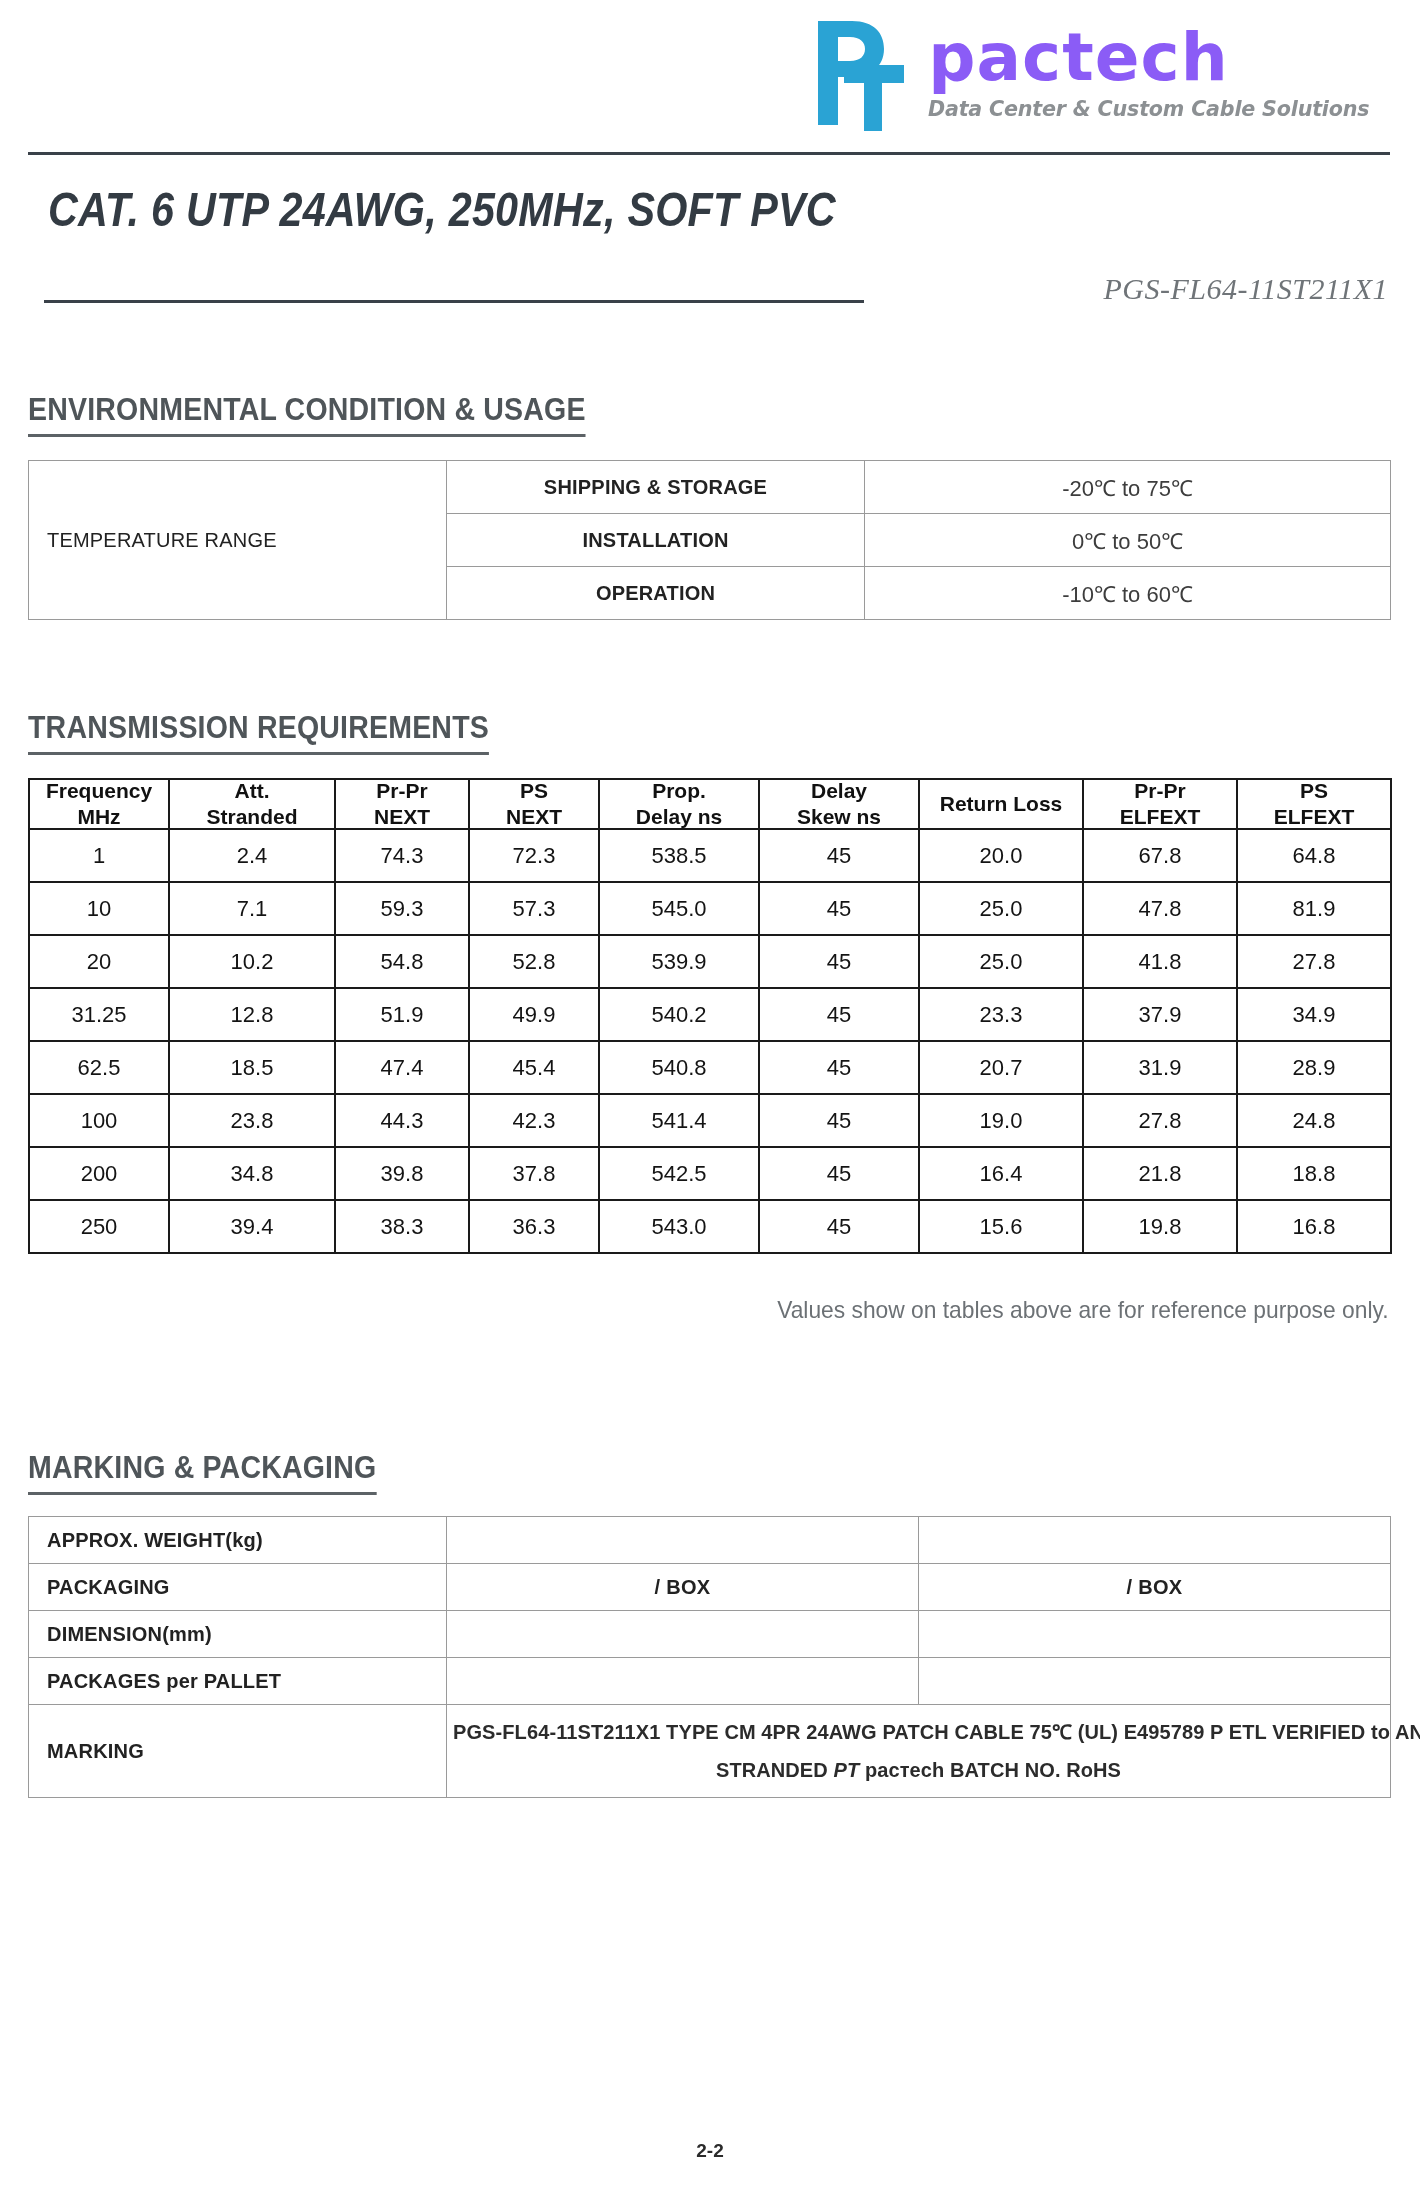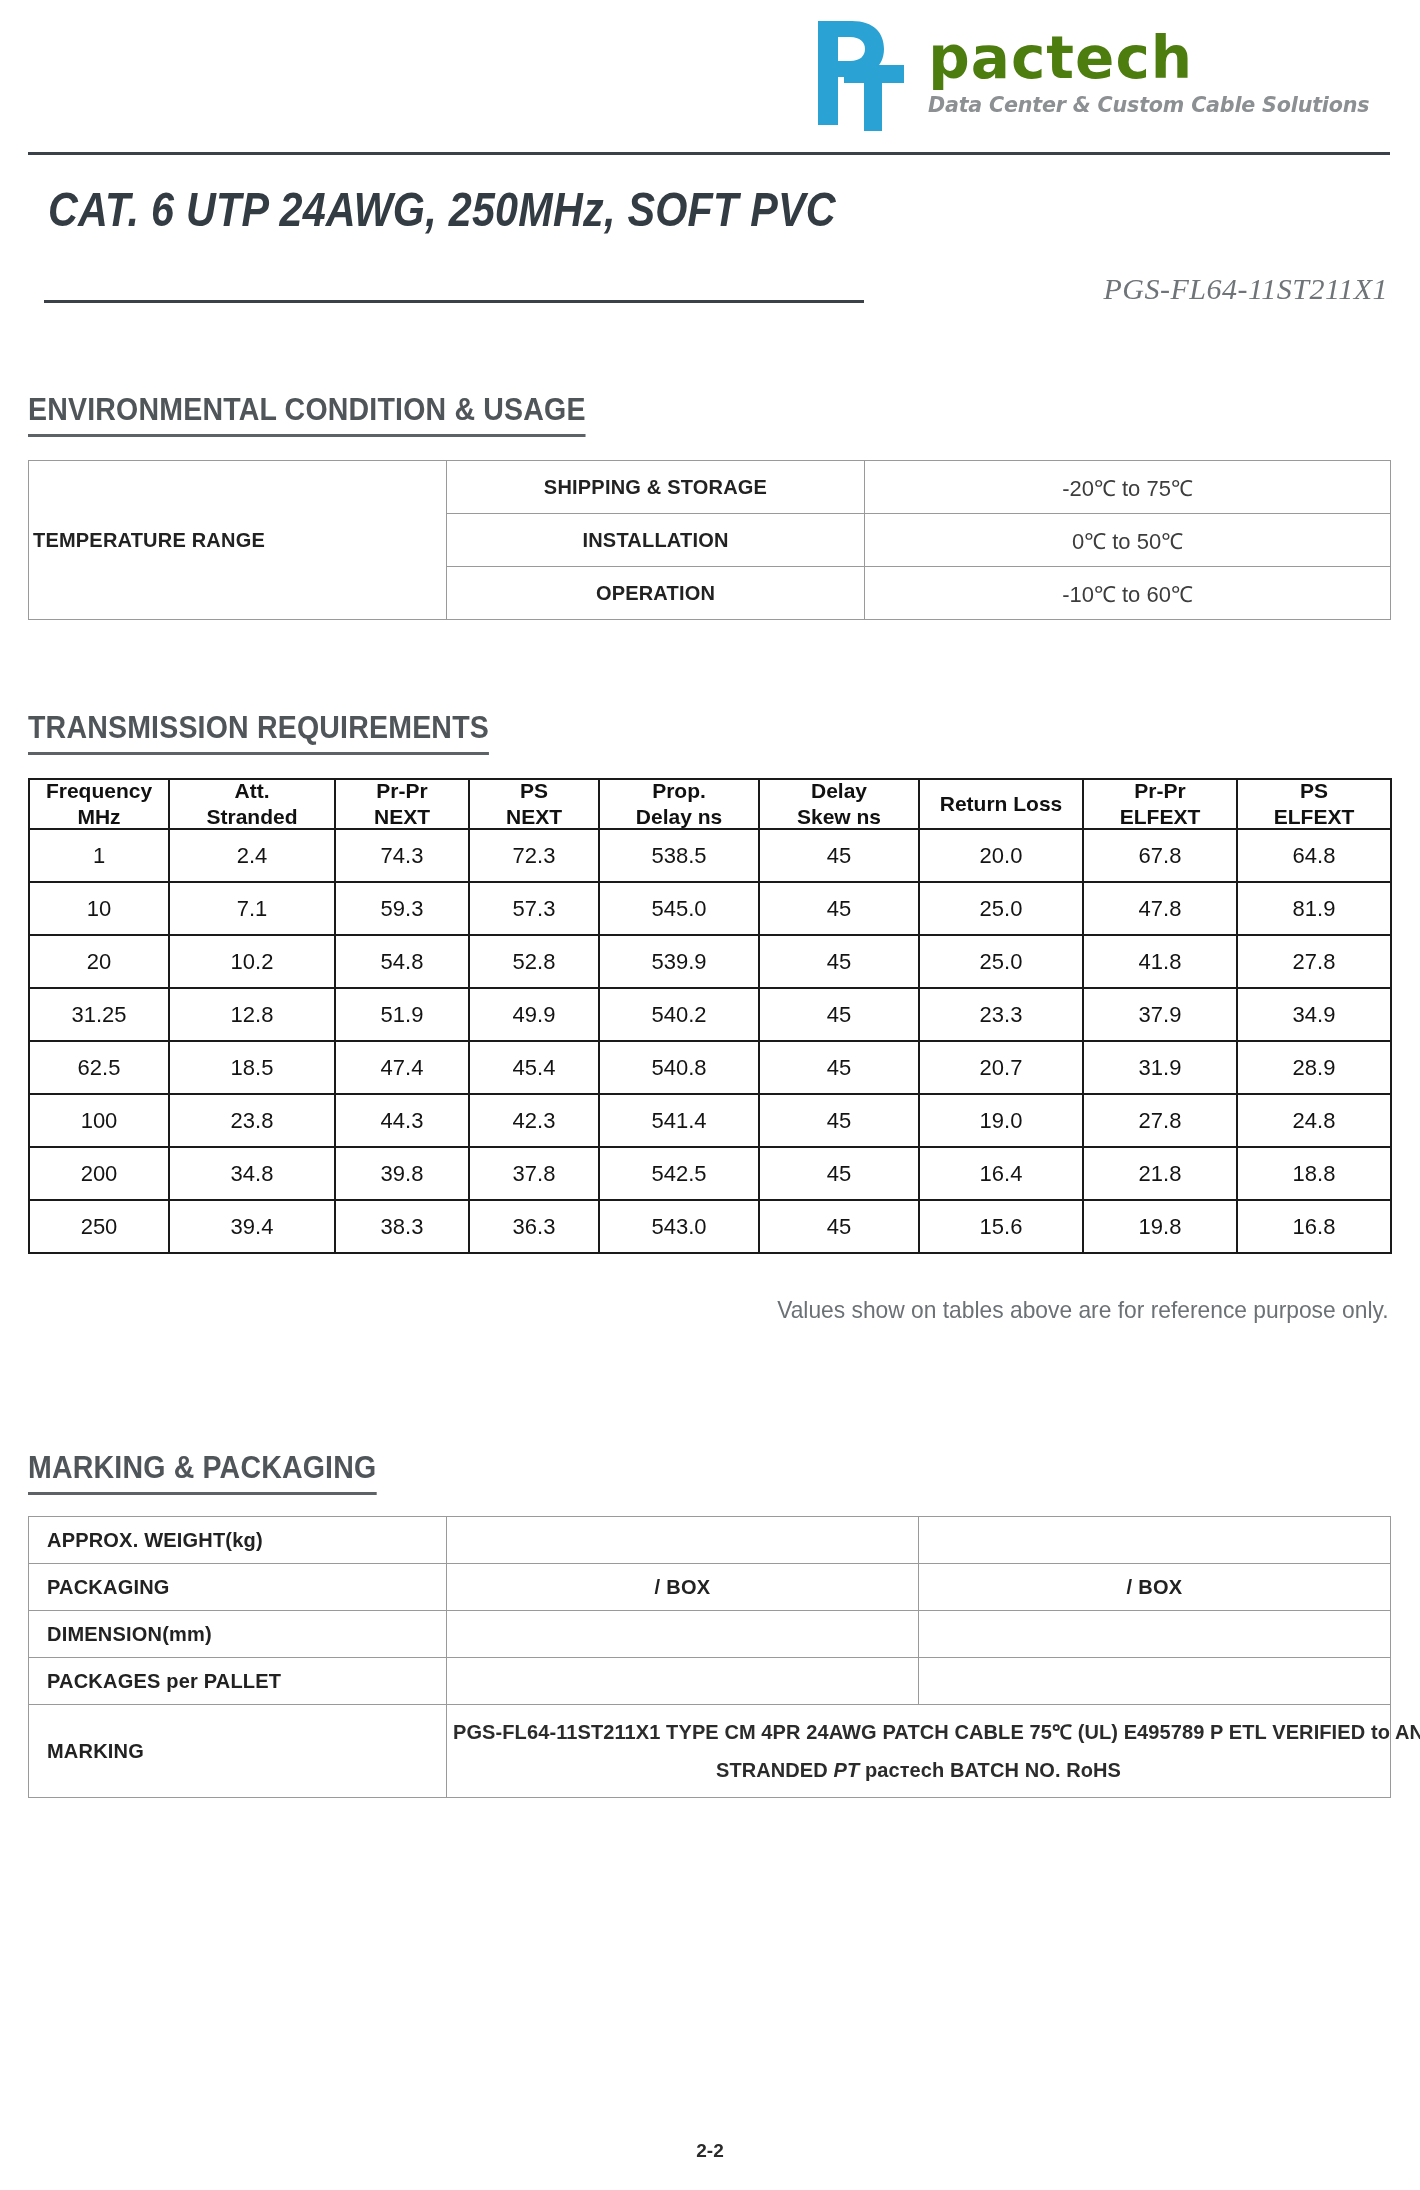--- a/index.html
+++ b/index.html
@@ -40,24 +40,24 @@
   .logo-mark svg { display: block; }
   .logo-words {
     display: flex;
     flex-direction: column;
     align-items: flex-start;
     justify-content: center;
     margin-top: 4px;
   }
   .logo-name {
     font-family: "DejaVu Sans", sans-serif;
-    font-size: 58px;
+    font-size: 66px;
     font-weight: 700;
     letter-spacing: 1px;
-    color: #4d7c0f;
+    color: #8b5cf6;
     line-height: 0.95;
   }
   .logo-tag {
     font-family: "DejaVu Sans", sans-serif;
     font-size: 21.5px;
     font-weight: 700;
     font-style: italic;
     color: #8c9093;
     letter-spacing: -0.2px;
     margin-top: 6px;
@@ -144,22 +144,22 @@
     left: 28px;
     top: 460px;
     width: 1362px;
   }
   #env-table td {
     height: 52px;
     font-size: 21px;
   }
   #env-table .lbl {
     text-align: left;
-    padding-left: 4px;
-    font-weight: 700;
+    padding-left: 18px;
+    font-weight: 400;
     font-size: 20px;
     letter-spacing: 0.2px;
   }
   #env-table .mid {
     text-align: center;
     font-weight: 700;
     font-size: 20px;
     letter-spacing: 0.2px;
   }
   #env-table .val {

